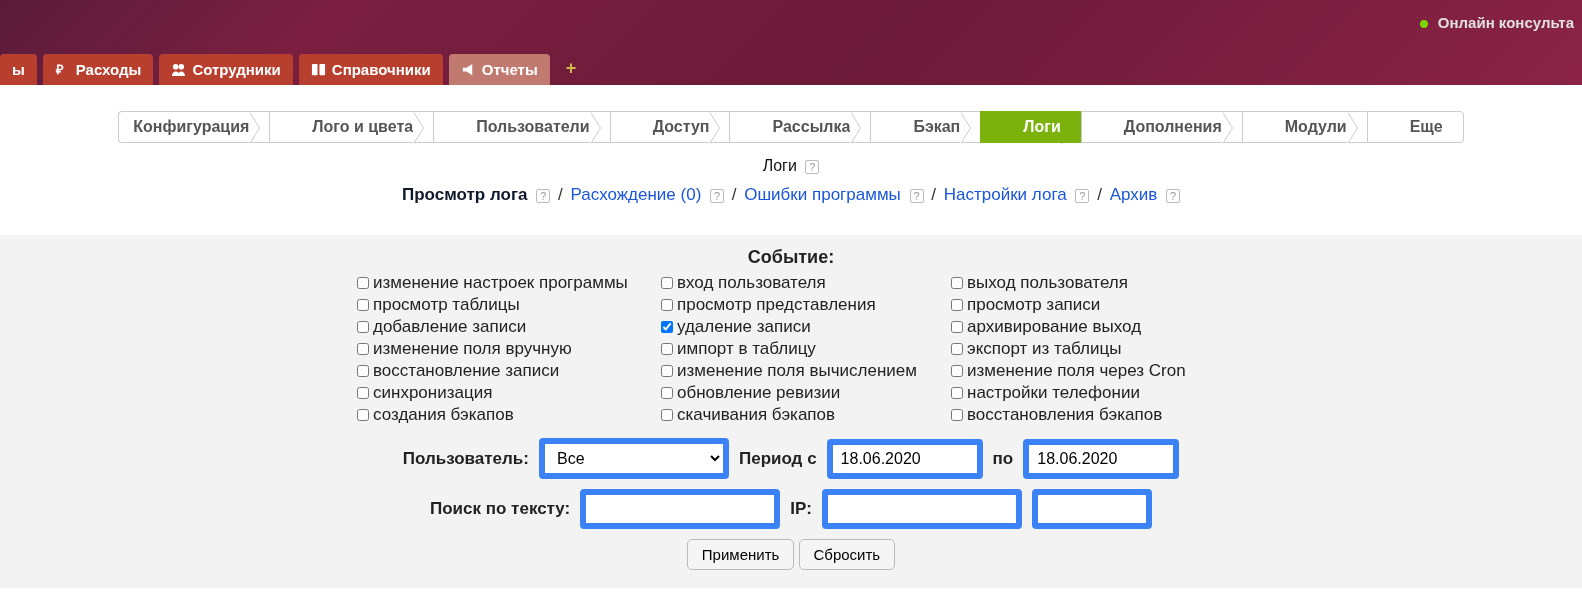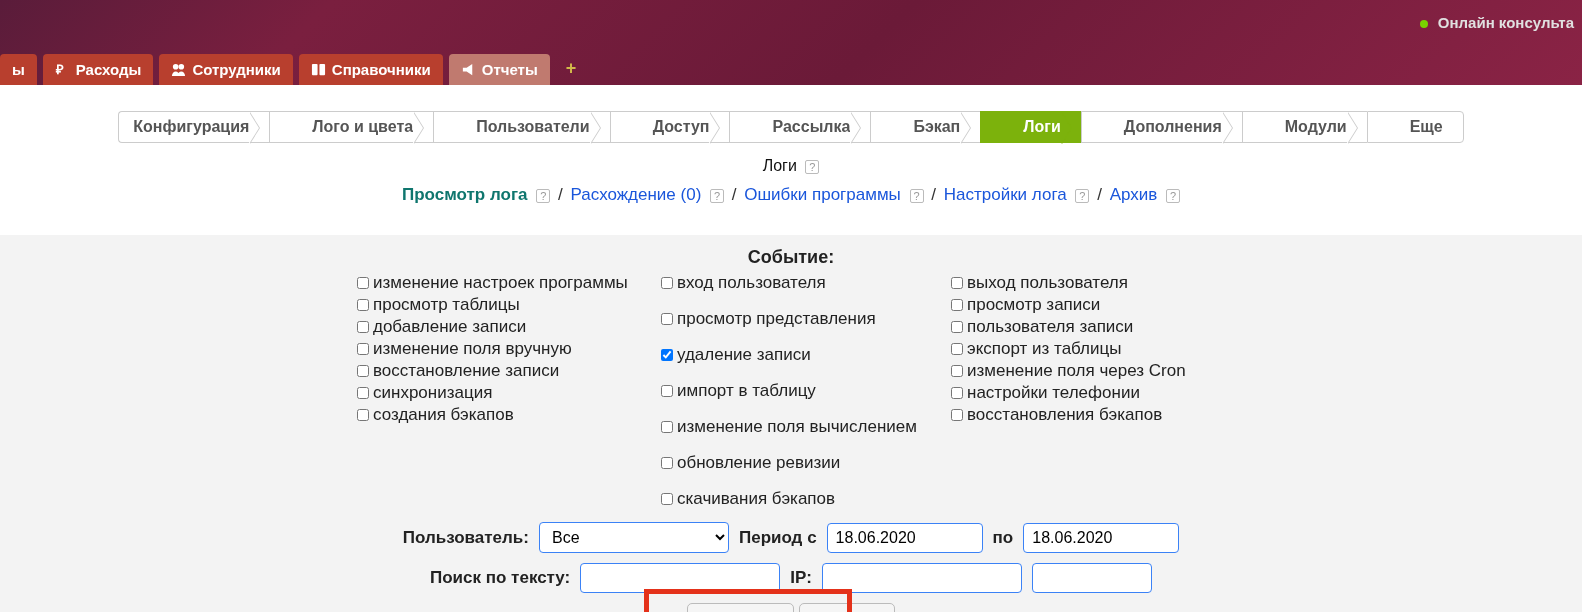--- a/index.html
+++ b/index.html
@@ -103,54 +103,54 @@
 .crumb.active::after { border-left-color: #7cb20c; }
 .crumb.active::before { border-left-color: #7cb20c; }
 
 
 .page-title { text-align: center; font-size: 16px; padding: 6px 0 10px; color: #111; }
 .help-q { display:inline-block; width:14px; height:14px; border:1px solid #bbb; border-radius:2px; font-size:11px; line-height:13px; color:#999; text-align:center; margin-left:4px; vertical-align: middle; cursor: pointer;}
 
 
 .sub-nav { text-align: center; font-size: 17px; padding-bottom: 30px; }
 .sub-nav .sep { color: #333; margin: 0 3px; }
-.sub-nav .current { font-weight: bold; color: #0f766e; }
+.sub-nav .current { font-weight: bold; color: #0f172a; }
 .sub-nav a { color: #1a56db; text-decoration: none; cursor: pointer; }
 
 
 .filter-area {
   background: #f3f3f3;
   padding: 12px 0 18px;
 }
 .event-header { text-align: center; font-weight: bold; font-size: 18px; margin-bottom: 4px; }
 .events-grid {
   margin: 0 auto;
   display: flex;
   justify-content: center;
   gap: 4px;
   font-size: 17px;
   padding-left: 8px;
 }
 .events-col { display: flex; flex-direction: column; }
 .chk-row { display: flex; align-items: center; gap: 4px; padding: 1px 4px; white-space: nowrap; }
 .chk-row input { width: 12px; height: 12px; cursor:pointer; }
 .col1 { width: 300px; }
-.col2 { width: 286px; gap: 14px; }
+.col2 { width: 286px; }
 .col3 { width: 290px; }
 
 
 .hl-box { position: absolute; border: 5px solid #e4311a; pointer-events: none; z-index: 5; }
 .hl1 { left: 644px; top: 354px; width: 208px; height: 50px; }
 
 
 .form-rows { max-width: 900px; margin: 12px auto 0; }
 .form-row { display:flex; align-items:center; justify-content:center; gap: 10px; margin-bottom: 10px; }
 .form-row label { font-weight: bold; font-size: 17px; }
 .form-row select, .form-row input[type=text] {
-  border: 1px solid #3b82f6;
+  border: 6px solid #3b82f6;
   border-radius: 4px;
   background: #fff;
   font-size: 16px;
   padding: 5px 8px;
 }
 .sel-user { width: 190px; }
 .date-in { width: 156px; }
 .txt-in { width: 200px; }
 .ip-in { width: 200px; }
 .small-in { width: 120px; }
@@ -314,21 +314,21 @@
         <label class="chk-row">
           <input type="checkbox" style="">
           <span>выход пользователя</span>
         </label>
         <label class="chk-row">
           <input type="checkbox" style="">
           <span>просмотр записи</span>
         </label>
         <label class="chk-row">
           <input type="checkbox" style="">
-          <span>пользователя записи</span>
+          <span>архивирование выход</span>
         </label>
         <label class="chk-row">
           <input type="checkbox" style="">
           <span>экспорт из таблицы</span>
         </label>
         <label class="chk-row">
           <input type="checkbox" style="">
           <span>изменение поля через Cron</span>
         </label>
         <label class="chk-row">

